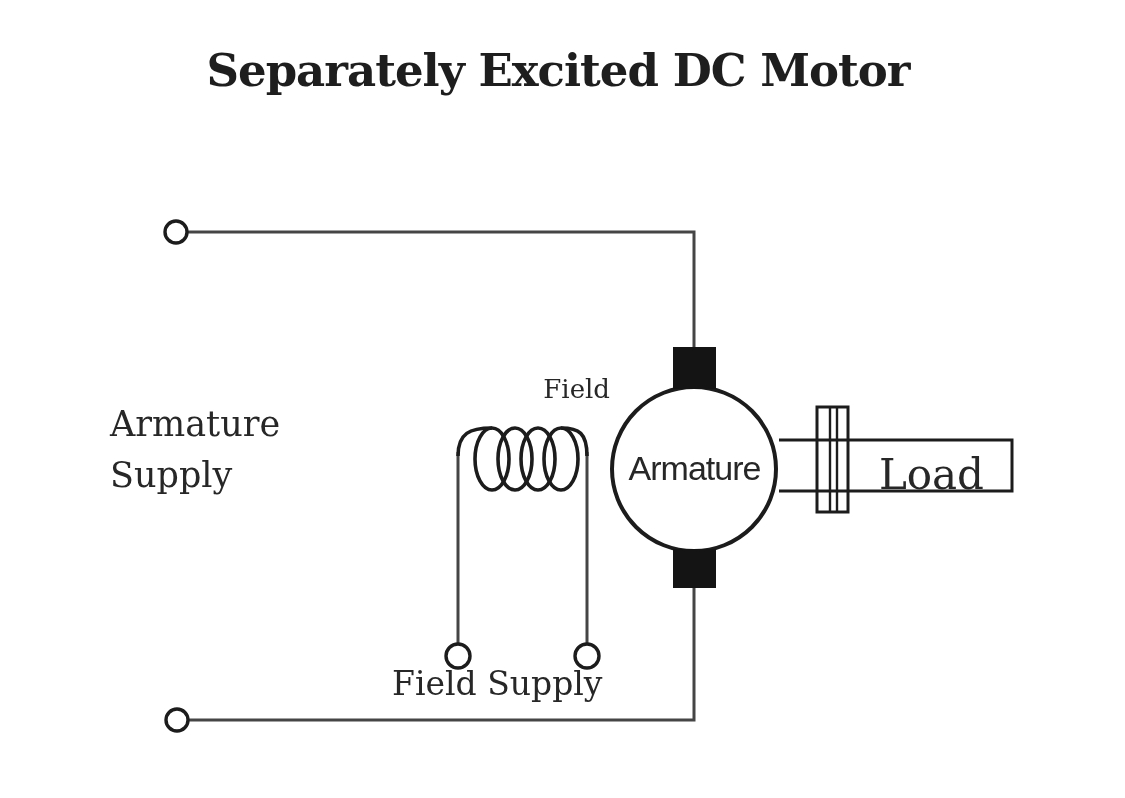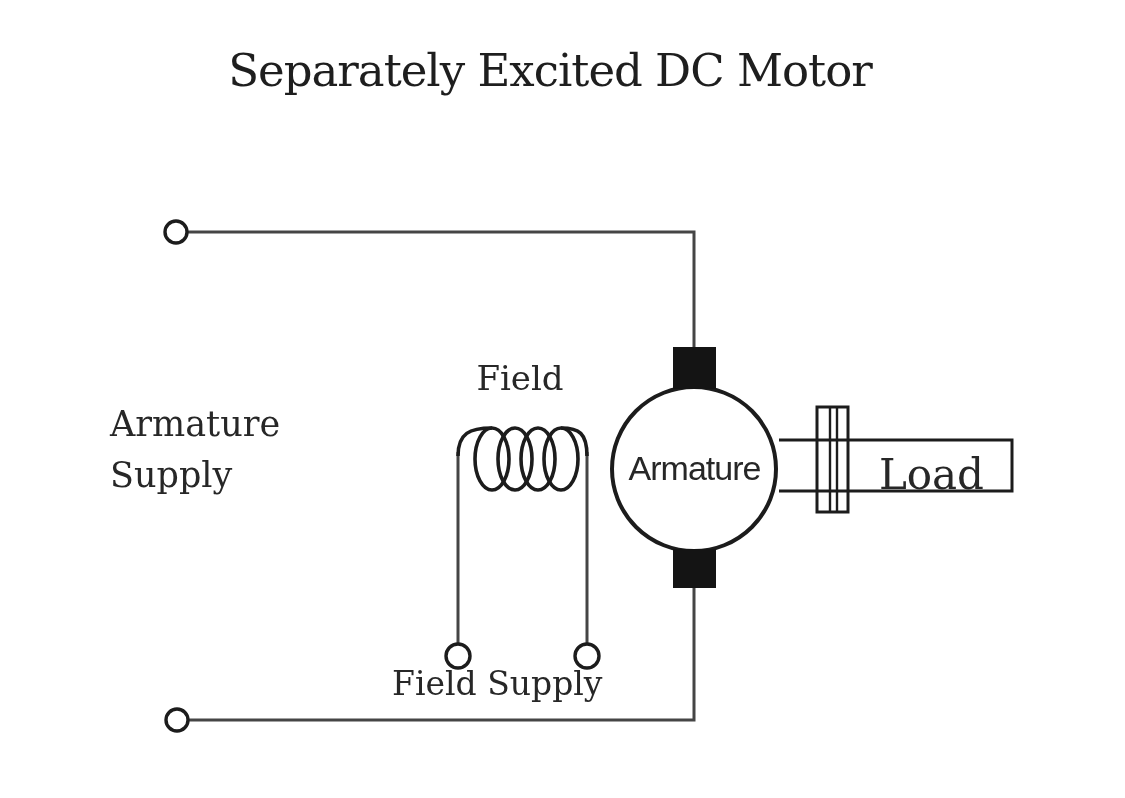--- a/index.html
+++ b/index.html
@@ -15,26 +15,26 @@
   .canvas {
     position: relative;
     width: 1125px;
     height: 798px;
     background: var(--color-background);
     overflow: hidden;
     font-family: "DejaVu Serif", serif;
   }
   .title {
     position: absolute;
-    left: 92px;
+    left: 100px;
     top: 44px;
     width: 916px;
     text-align: center;
     font-family: "DejaVu Serif", serif;
-    font-weight: 400;
+    font-weight: 700;
     font-size: 45px;
     letter-spacing: -1px;
     color: var(--color-title);
     white-space: nowrap;
   }
   .circuit {
     position: absolute;
     left: 0;
     top: 0;
     width: 1125px;
@@ -54,24 +54,24 @@
   }
   .label-armature-supply {
     left: 110px;
     top: 399px;
     font-size: 35px;
     line-height: 1.47;
     white-space: pre-line;
   }
   .label-field {
     left: 430px;
-    top: 358px;
+    top: 374px;
     width: 180px;
-    text-align: center;
-    font-size: 34px;
+    text-align: right;
+    font-size: 26px;
   }
   .label-field-supply {
     left: 392px;
     top: 664px;
     width: 260px;
     font-size: 33px;
   }
   .label-armature {
     left: 612px;
     top: 449px;

